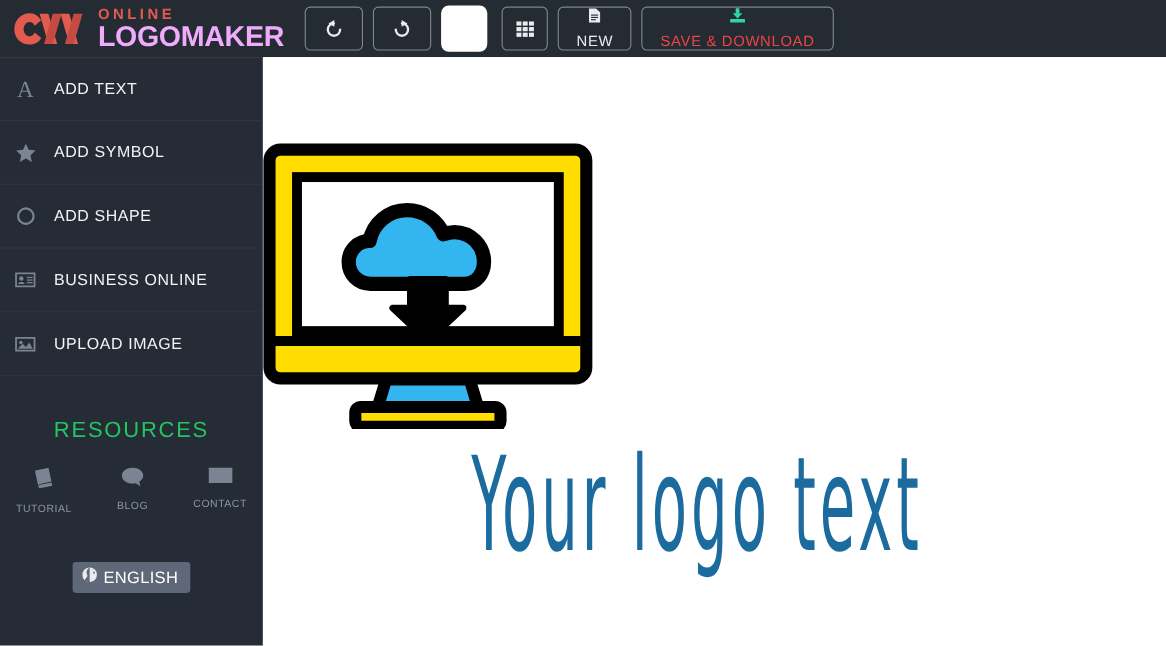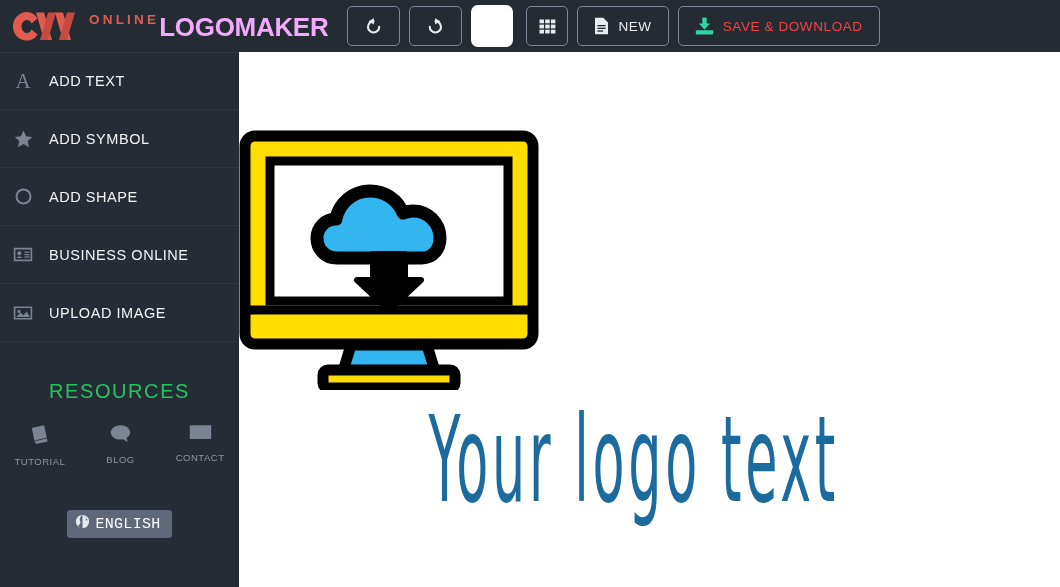--- a/index.html
+++ b/index.html
@@ -14,37 +14,38 @@
   
   .header {
     height: 52px; min-height: 52px;
     background: #252b33;
     display: flex; align-items: center;
     padding-left: 12px;
     gap: 0;
   }
   .brand { display: flex; align-items: center; gap: 9px; margin-right: 19px; }
   .brand-mark { width: 68px; height: 30px; display: block; }
-  .brand-words { display: flex; flex-direction: row; line-height: 1; }
+  .brand-words { display: flex; flex-direction: column; line-height: 1; }
   .brand-online {
     color: #e35b4f; font-size: 13.5px; font-weight: bold;
     letter-spacing: 3.2px;
   }
   .brand-logomaker {
     color: #f0abfc; font-size: 26px; font-weight: bold;
     letter-spacing: -0.3px; margin-top: 1px;
   }
 
   .tbtn {
     height: 40px; border: 1px solid #7e8793; border-radius: 5px;
     background: #252b33; color: #e9ecef;
     display: flex; align-items: center; justify-content: center;
     gap: 9px; cursor: pointer; margin-right: 9px;
     font-size: 13.5px; letter-spacing: 0.6px; font-weight: normal;
     padding: 0 16px;
+    flex-direction: column;
   }
   .tbtn.square { width: 53px; padding: 0; }
   .tbtn.swatch {
     width: 42px; height: 42px; background: #ffffff;
     border: none; border-radius: 7px; margin-right: 13px;
   }
   .tbtn.grid { width: 42px; padding: 0; }
   .tbtn.save { color: #ef4444; }
   .tbtn.save .ico path, .tbtn.save .ico rect { fill: #2fd6a4; }
   .ico { display: block; }
@@ -89,21 +90,21 @@
     display: flex; justify-content: center;
     gap: 41px; margin-top: 21px;
   }
   .res-item {
     display: flex; flex-direction: column;
     align-items: center; gap: 7px; cursor: pointer;
   }
   .res-ico svg path, .res-ico svg rect, .res-ico svg polygon { fill: #7c8494; }
   .res-label { color: #8d95a3; font-size: 9.5px; letter-spacing: 0.5px; }
 
-  .lang-wrap { display: flex; justify-content: center; margin-top: 43px; font-family: Liberation Mono, monospace; }
+  .lang-wrap { display: flex; justify-content: center; margin-top: 43px; }
   .lang-btn {
     background: #5f6878; border-radius: 3px;
     display: flex; align-items: center; gap: 5px;
     padding: 4px 11px 4px 8px; cursor: pointer;
   }
   .lang-btn .glb svg circle { fill: #e9ecef; }
   .lang-btn .glb svg path { fill: #5f6878; }
   .lang-txt { color: #ffffff; font-size: 15px; letter-spacing: 0.3px; }
 
   

